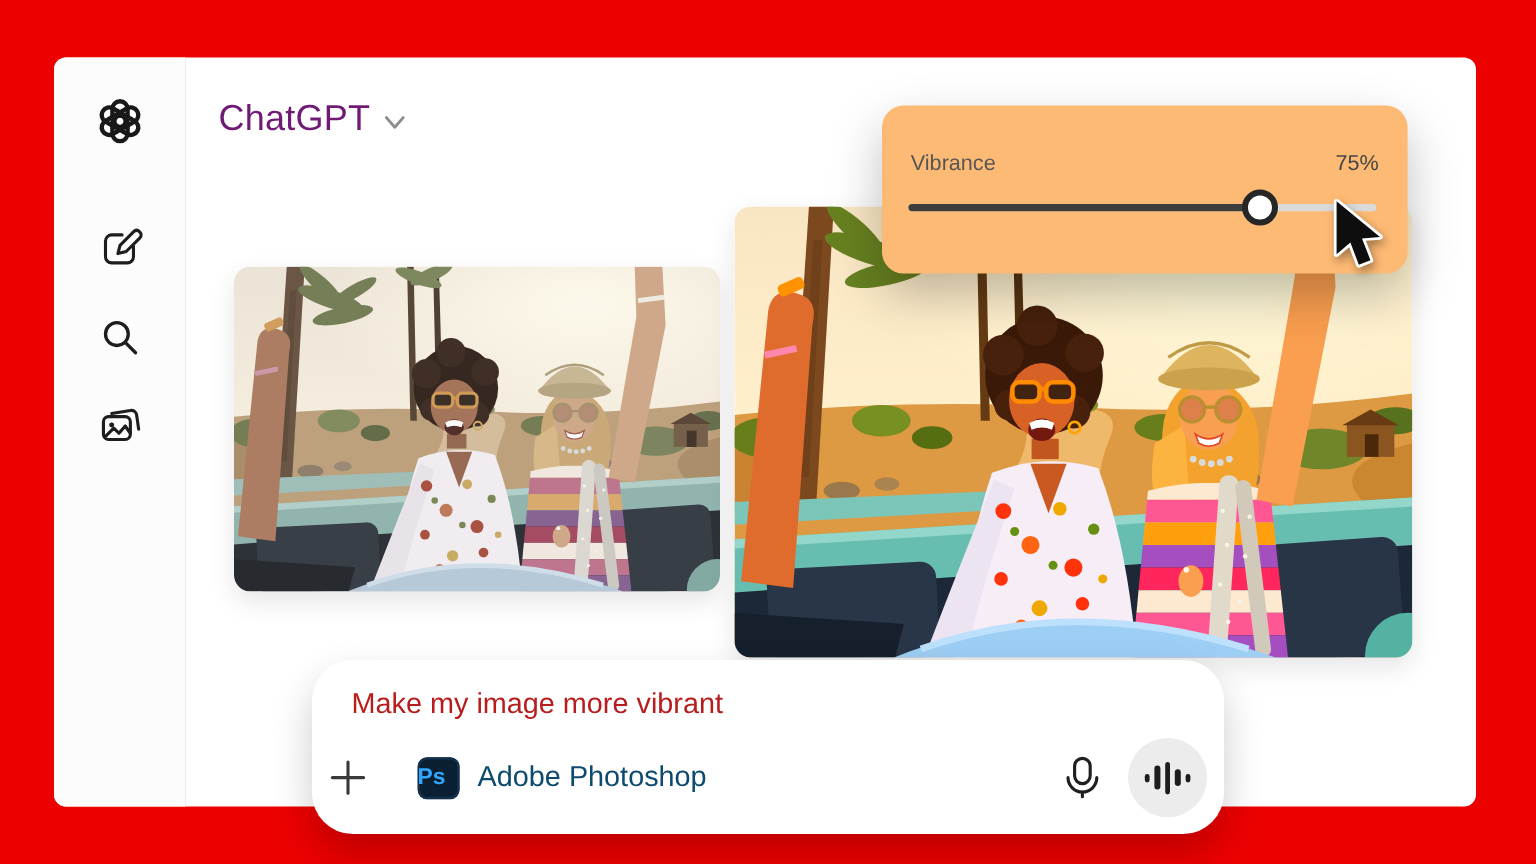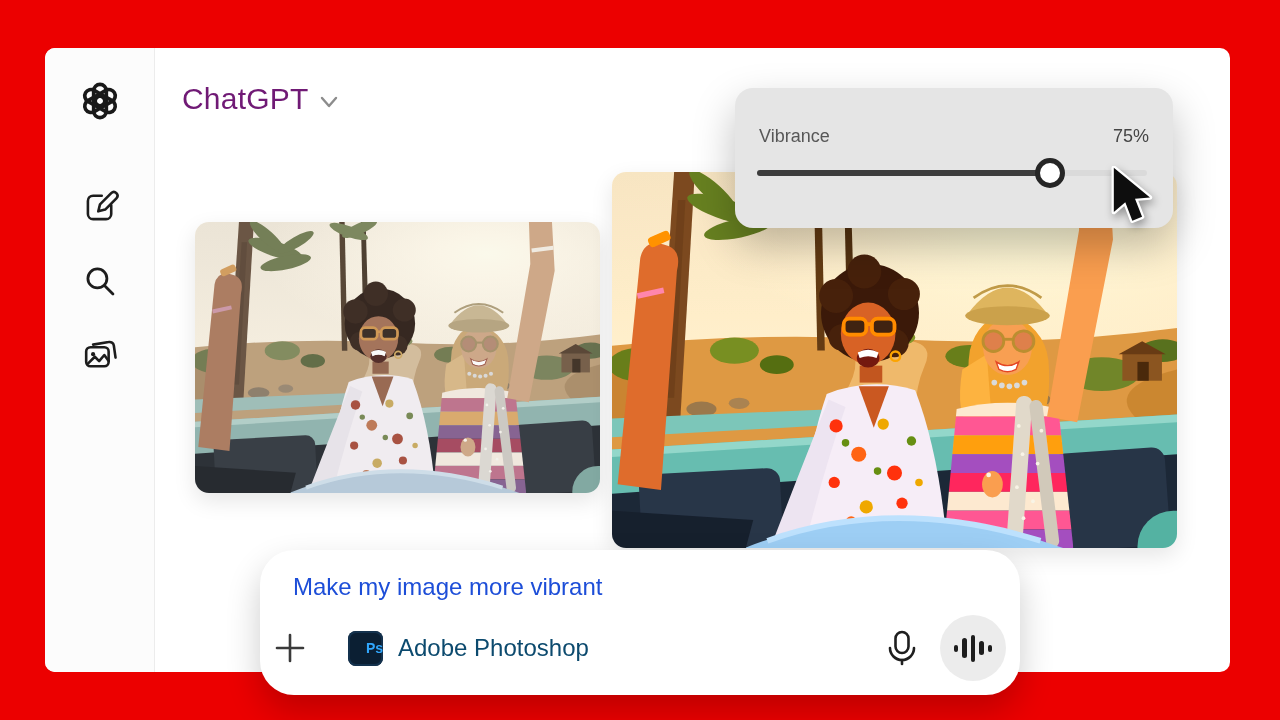--- a/index.html
+++ b/index.html
@@ -27,21 +27,21 @@
   .photo { position:absolute; border-radius:14px; overflow:hidden;
            box-shadow:0 8px 22px rgba(0,0,0,0.10); }
   .photo-left  { left:195px; top:222px; width:405px; height:271px; z-index:2; }
   .photo-right { left:612px; top:172px; width:565px; height:376px; z-index:2; }
   .photo svg { width:100%; height:100%; display:block; }
   .photo-left  svg { filter:saturate(0.68) brightness(1.04) contrast(0.96); }
   .photo-right svg { filter:saturate(1.55) contrast(1.07); }
 
   
   .vib-panel { position:absolute; left:735px; top:88px; width:438px; height:140px;
-               background:#e5e5e5; border-radius:18px; z-index:10;
+               background:#fdba74; border-radius:18px; z-index:10;
                box-shadow:0 18px 42px rgba(0,0,0,0.25);padding-left:16px; }
   .vib-row { position:absolute; left:24px; right:24px; top:38px;
              display:flex; justify-content:space-between; align-items:center; }
   .vib-label { font-size:18px; color:#575757; }
   .vib-value { font-size:18px; color:#454545;margin-left:29px; }
   .vib-track { position:absolute; left:22px; right:26px; top:82px; height:6px;
                background:#dadada; border-radius:3px; cursor:pointer; }
   .vib-fill  { position:absolute; left:0; top:0; height:6px; background:#3d3d3d;
                border-radius:3px; }
   .vib-knob  { position:absolute; top:-12px; width:30px; height:30px; margin-left:-15px;
@@ -49,28 +49,28 @@
                cursor:grab; }
 
   
   .cursor { position:absolute; left:1108px; top:166px; width:54px; height:60px; z-index:40;
             filter:drop-shadow(2px 4px 4px rgba(0,0,0,0.35)); }
 
   
   .chat-pill { position:absolute; left:260px; top:550px; width:760px; height:145px;
                background:#ffffff; border-radius:34px; z-index:20;
                box-shadow:0 16px 34px rgba(0,0,0,0.20); }
-  .chat-text { position:absolute; left:33px; top:23px; font-size:24px; color:#1d4ed8; }
+  .chat-text { position:absolute; left:33px; top:23px; font-size:24px; color:#b91c1c; }
   .chat-row  { position:absolute; left:0; right:0; bottom:14px; height:66px;
                display:flex; align-items:center; }
   .plus-btn { width:34px; height:34px; margin-left:13px; cursor:pointer;
               display:flex; align-items:center; justify-content:center; }
   .ps-badge { width:35px; height:35px; margin-left:41px; border-radius:8px;
-              background:#0b1f33; color:#31a8ff; font-weight:bold; font-size:14px;
-              display:flex; align-items:center; justify-content:flex-end;
+              background:#0b1f33; color:#31a8ff; font-weight:bold; font-size:19px;
+              display:flex; align-items:center; justify-content:flex-start;
               box-shadow:inset 0 0 0 2px #13314d; cursor:pointer; }
   .ps-name { margin-left:15px; font-size:24px; font-weight:500; color:#0c4a6e; cursor:pointer; }
   .spacer { flex:1; }
   .mic-btn { width:40px; height:40px; cursor:pointer;
              display:flex; align-items:center; justify-content:center; }
   .voice-btn { width:66px; height:66px; margin-left:18px; margin-right:14px;
                background:#ececec; border-radius:50%; cursor:pointer;
                display:flex; align-items:center; justify-content:center; }
   .voice-bars { display:flex; align-items:center; gap:4px; }
   .voice-bars i { display:block; width:4.5px; background:#1d1d1d; border-radius:3px; }

